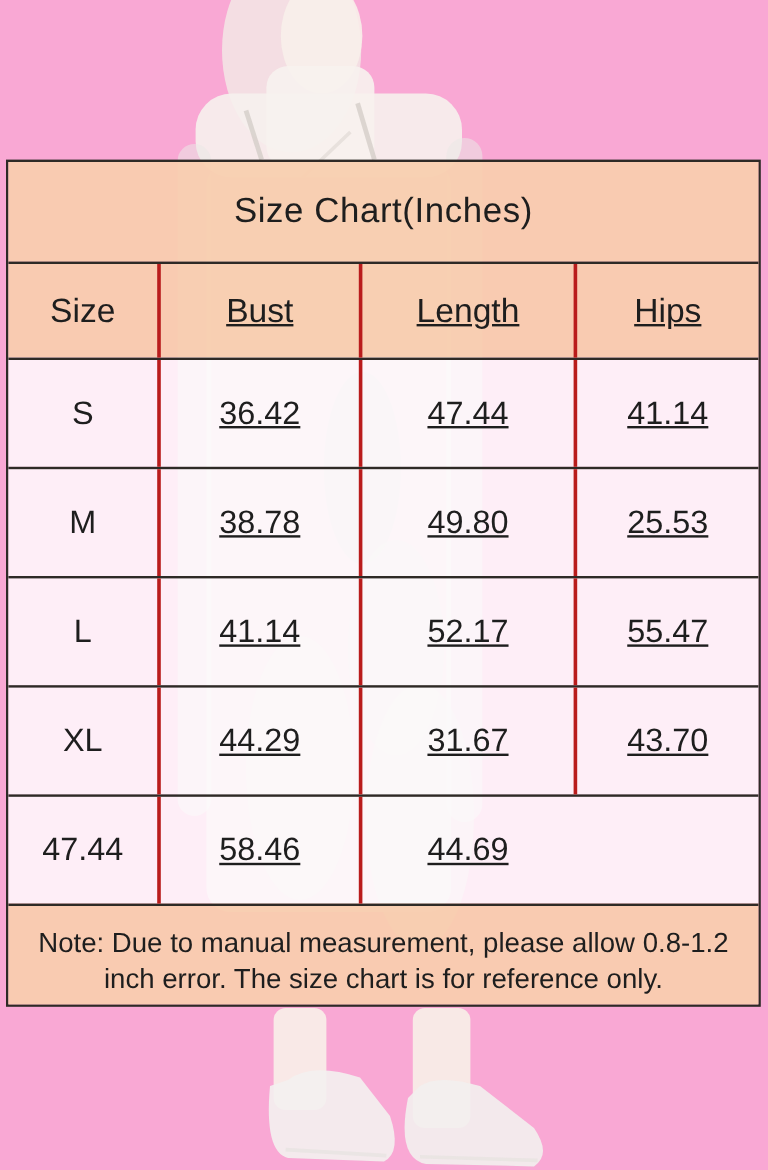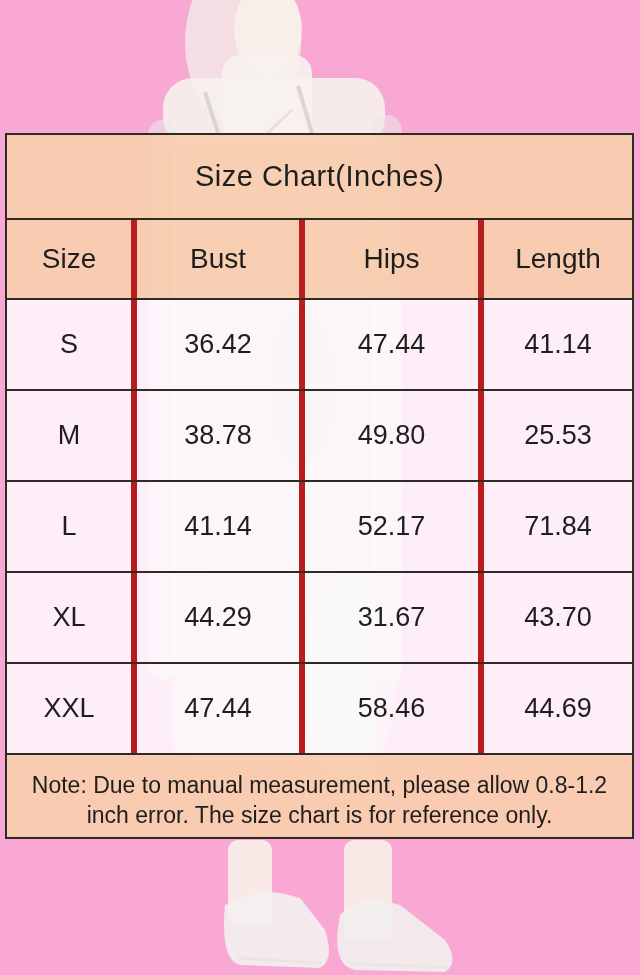--- a/index.html
+++ b/index.html
@@ -45,21 +45,21 @@
     letter-spacing: 0.5px;
   }
   .header-row { height: 80px; background: rgba(249, 206, 174, 0.92); font-size: 28px; }
   .data-row { height: 91px; background: rgba(255, 255, 255, 0.80); font-size: 27px; }
   .cell {
     display: flex;
     align-items: center;
     justify-content: center;
     box-sizing: border-box;
   }
-  .cell + .cell { border-left: 6px solid #b91c1c; }
+  .cell + .cell { border-left: 3px solid #b91c1c; text-decoration: underline; }
   .note-row {
     min-height: 84px;
     display: flex;
     align-items: flex-end;
     justify-content: center;
     text-align: center;
     background: rgba(249, 206, 174, 0.92);
     font-size: 23px;
     line-height: 1.33;
     padding: 6px 16px;
@@ -105,54 +105,53 @@
 
   <div class="chart">
 
     <div class="row title-row">
       <span>Size Chart(Inches)</span>
     </div>
 
     <div class="row header-row">
       <div class="cell">Size</div>
       <div class="cell">Bust</div>
+      <div class="cell">Length</div>
       <div class="cell">Hips</div>
-      <div class="cell">Length</div>
     </div>
 
     <div class="row data-row">
       <div class="cell">S</div>
       <div class="cell">36.42</div>
       <div class="cell">47.44</div>
       <div class="cell">41.14</div>
     </div>
 
     <div class="row data-row">
       <div class="cell">M</div>
       <div class="cell">38.78</div>
       <div class="cell">49.80</div>
       <div class="cell">25.53</div>
     </div>
 
     <div class="row data-row">
       <div class="cell">L</div>
       <div class="cell">41.14</div>
       <div class="cell">52.17</div>
-      <div class="cell">71.84</div>
+      <div class="cell">55.47</div>
     </div>
 
     <div class="row data-row">
       <div class="cell">XL</div>
       <div class="cell">44.29</div>
       <div class="cell">31.67</div>
       <div class="cell">43.70</div>
     </div>
 
     <div class="row data-row">
-      <div class="cell">XXL</div>
       <div class="cell">47.44</div>
       <div class="cell">58.46</div>
       <div class="cell">44.69</div>
     </div>
 
     <div class="note-row">
       <span>Note: Due to manual measurement, please allow 0.8-1.2 inch error. The size chart is for reference only.</span>
     </div>
 
   </div>

